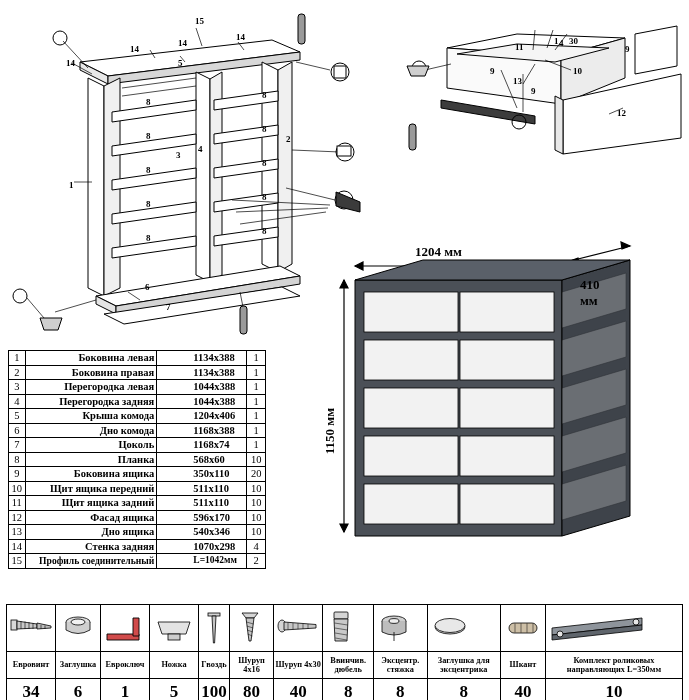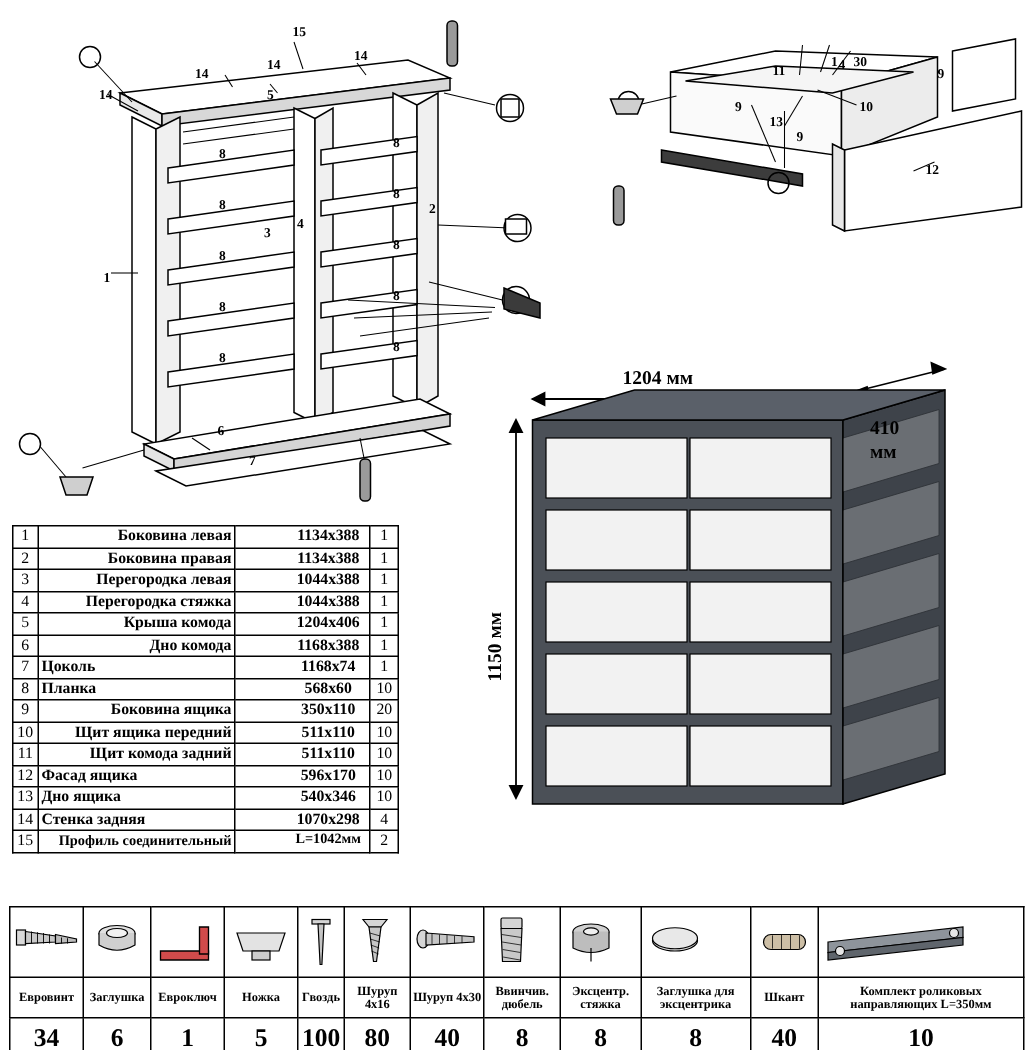--- a/index.html
+++ b/index.html
@@ -18,22 +18,22 @@
   #parts-table{
     position:absolute;left:8px;top:350px;width:258px;
     border-collapse:collapse;font-size:10.5px;
   }
   #parts-table td{
     border:1px solid #000;padding:0 2px;height:13.5px;line-height:13.5px;
     white-space:nowrap;
   }
   #parts-table td.num{width:14px;text-align:center;}
   #parts-table td.name{width:150px;text-align:right;font-weight:bold;}
-  #parts-table td.name.ind{text-align:left;}
-  #parts-table td.dim{width:66px;text-align:center;font-weight:bold;padding-left:36px;}
+  #parts-table td.name.ind{text-align:right;}
+  #parts-table td.dim{width:66px;font-weight:bold;padding-left:36px;}
   #parts-table td.qty{width:20px;text-align:center;}
 
   
   #hw-title{
     position:absolute;left:0;top:585px;width:689px;text-align:center;
     font-size:15.5px;font-weight:bold;
   }
   #hw-table{
     position:absolute;left:6px;top:604px;width:677px;
     border-collapse:collapse;font-size:8.5px;text-align:center;
@@ -268,21 +268,21 @@
         <td class="qty">1</td>
       </tr>
       <tr>
         <td class="num">3</td>
         <td class="name">Перегородка левая</td>
         <td class="dim">1044х388</td>
         <td class="qty">1</td>
       </tr>
       <tr>
         <td class="num">4</td>
-        <td class="name">Перегородка стяжка</td>
+        <td class="name">Перегородка задняя</td>
         <td class="dim">1044х388</td>
         <td class="qty">1</td>
       </tr>
       <tr>
         <td class="num">5</td>
         <td class="name">Крыша комода</td>
         <td class="dim">1204х406</td>
         <td class="qty">1</td>
       </tr>
       <tr>
@@ -310,21 +310,21 @@
         <td class="qty">20</td>
       </tr>
       <tr>
         <td class="num">10</td>
         <td class="name">Щит ящика передний</td>
         <td class="dim">511х110</td>
         <td class="qty">10</td>
       </tr>
       <tr>
         <td class="num">11</td>
-        <td class="name">Щит комода задний</td>
+        <td class="name">Щит ящика задний</td>
         <td class="dim">511х110</td>
         <td class="qty">10</td>
       </tr>
       <tr>
         <td class="num">12</td>
         <td class="name ind">Фасад ящика</td>
         <td class="dim">596х170</td>
         <td class="qty">10</td>
       </tr>
       <tr>

